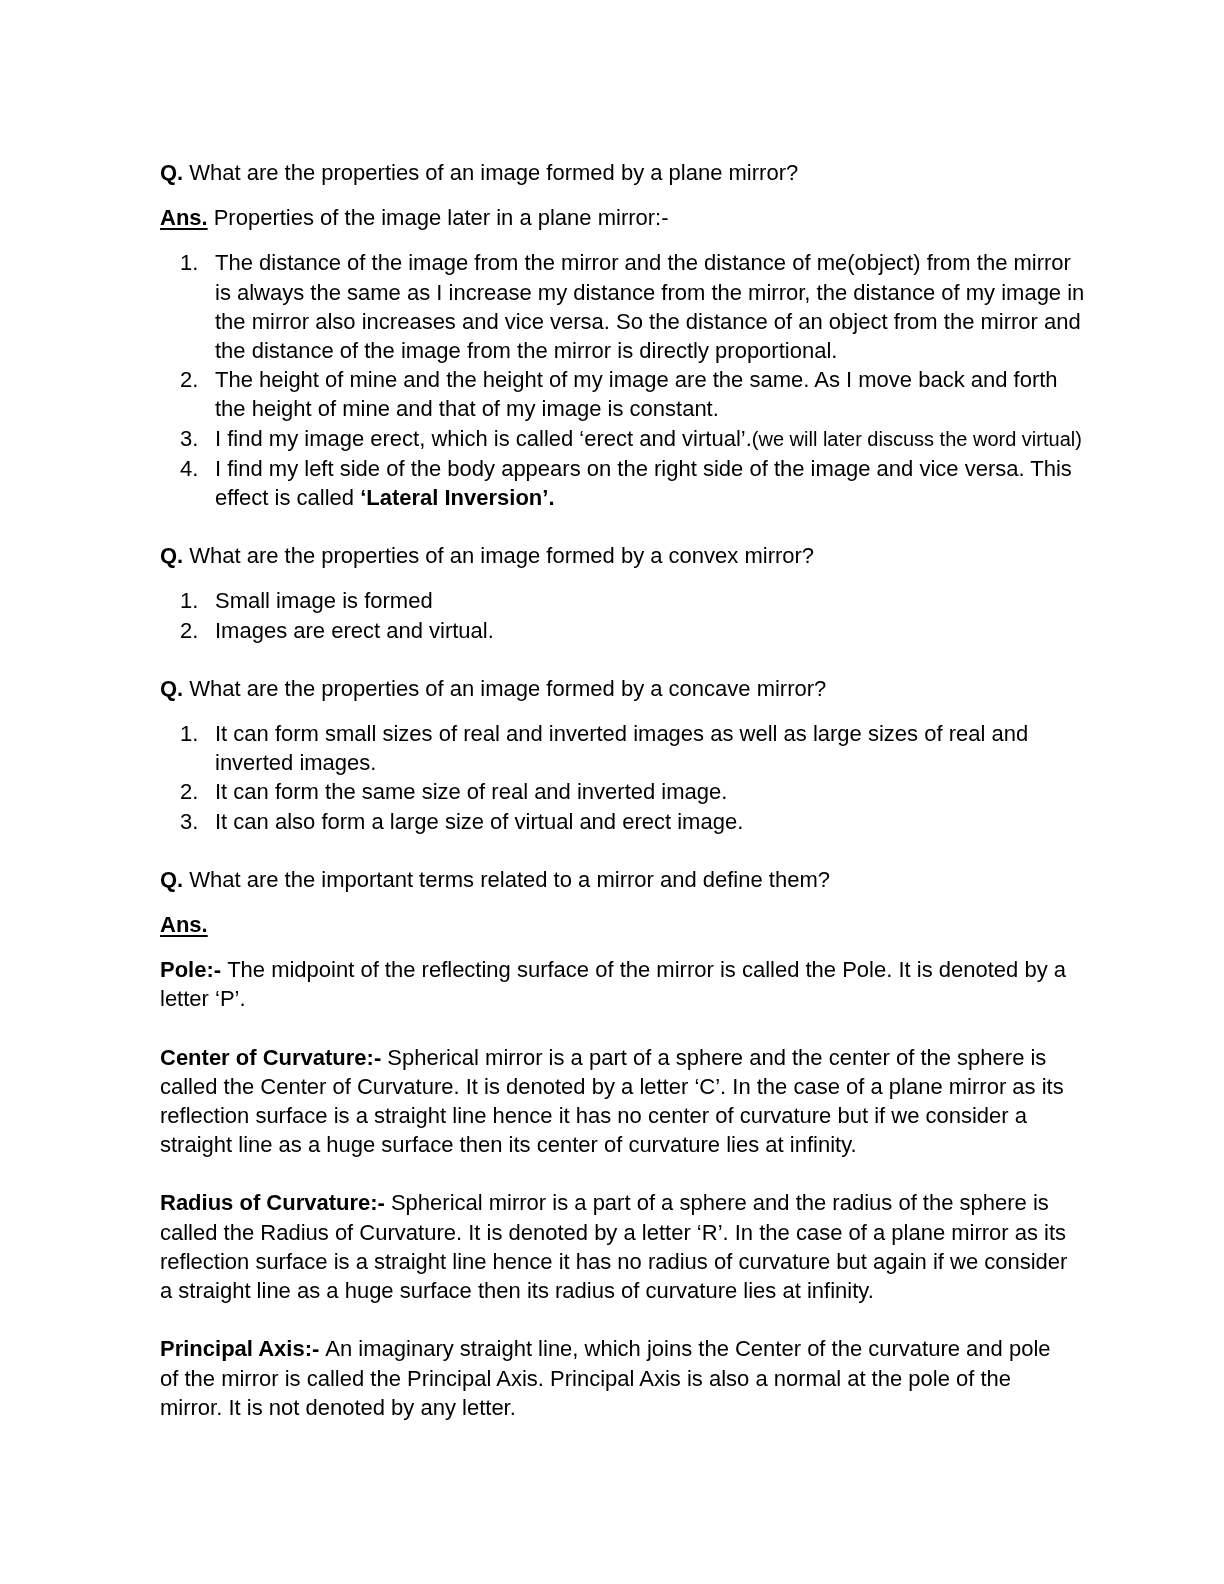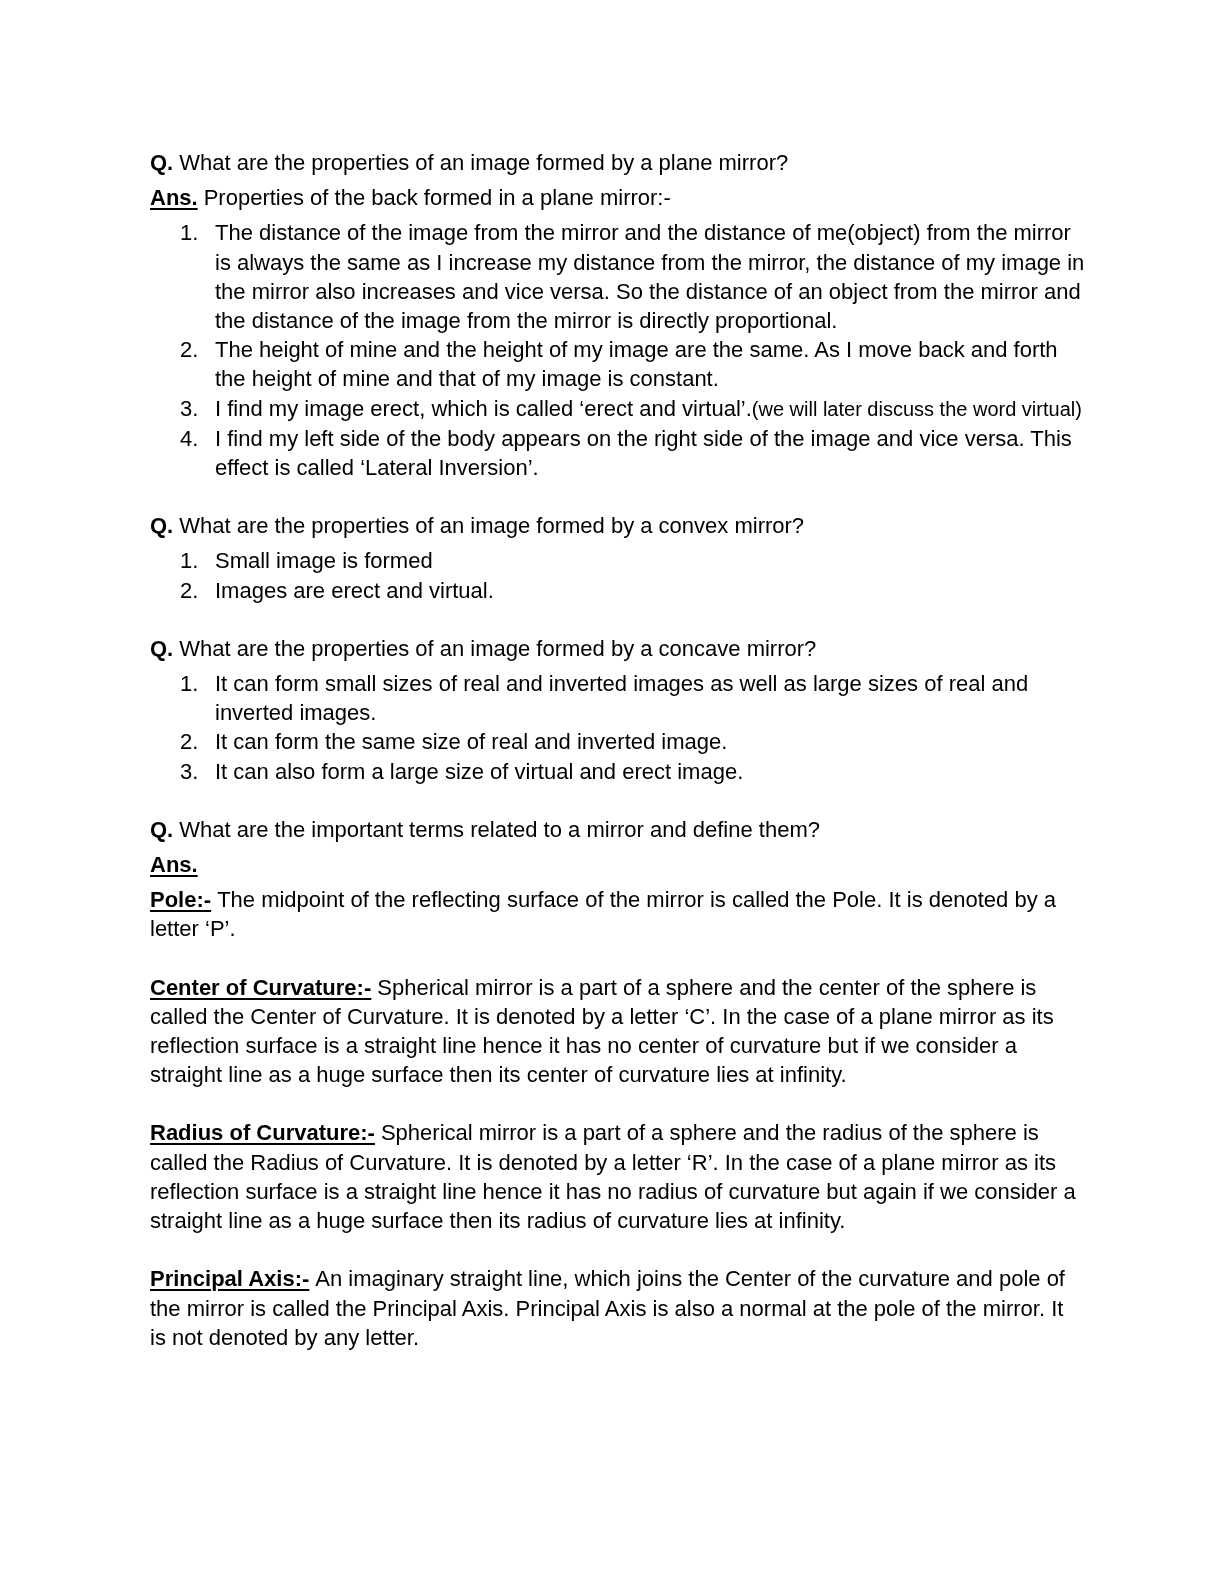--- a/index.html
+++ b/index.html
@@ -14,57 +14,56 @@
     color: #000000;
   }
   .page {
     box-sizing: border-box;
     width: 1224px;
     min-height: 1584px;
     padding: 142px 139px 60px 144px;
     font-size: 22px;
     line-height: 29.2px;
   }
-  p { margin: 6px; }
+  p { margin: 16px; }
   section { margin: 0 0 29px 0; }
   .lbl {
     font-weight: bold;
     margin-right: 6px;
   }
   .underlined {
     text-decoration: underline;
     text-decoration-thickness: 2px;
     text-underline-offset: 3px;
   }
   .list { margin: 0; padding: 0 0 0 36px; list-style: none; }
   .li { display: flex; align-items: flex-start; }
   .num { flex: 0 0 35px; }
   .item-text { flex: 1 1 auto; }
   .small-note { font-size: 20px; }
-  .bold { font-weight: normal; }
+  .bold { font-weight: bold; }
   .term-para + .term-para { margin-top: 29px; }
   .term-lbl {
     font-weight: bold;
-    text-decoration: underline;
     text-decoration-thickness: 2px;
     text-underline-offset: 3px;
     margin-right: 6px;
   }
 </style>
 </head>
 <body>
 
 <div class="page">
 
   <section>
     <p>
       <span class="lbl">Q.</span><span>What are the properties of an image formed by a plane mirror?</span>
     </p>
     <p>
-      <span class="lbl underlined">Ans.</span><span>Properties of the back formed in a plane mirror:-</span>
+      <span class="lbl underlined">Ans.</span><span>Properties of the image later in a plane mirror:-</span>
     </p>
     <div class="list">
       <div class="li">
         <span class="num">1.</span>
         <span class="item-text">The distance of the image from the mirror and the distance of me(object) from the mirror is always the same as I increase my distance from the mirror, the distance of my image in the mirror also increases and vice versa. So the distance of an object from the mirror and the distance of the image from the mirror is directly proportional.</span>
       </div>
       <div class="li">
         <span class="num">2.</span>
         <span class="item-text">The height of mine and the height of my image are the same. As I move back and forth the height of mine and that of my image is constant.</span>
       </div>

